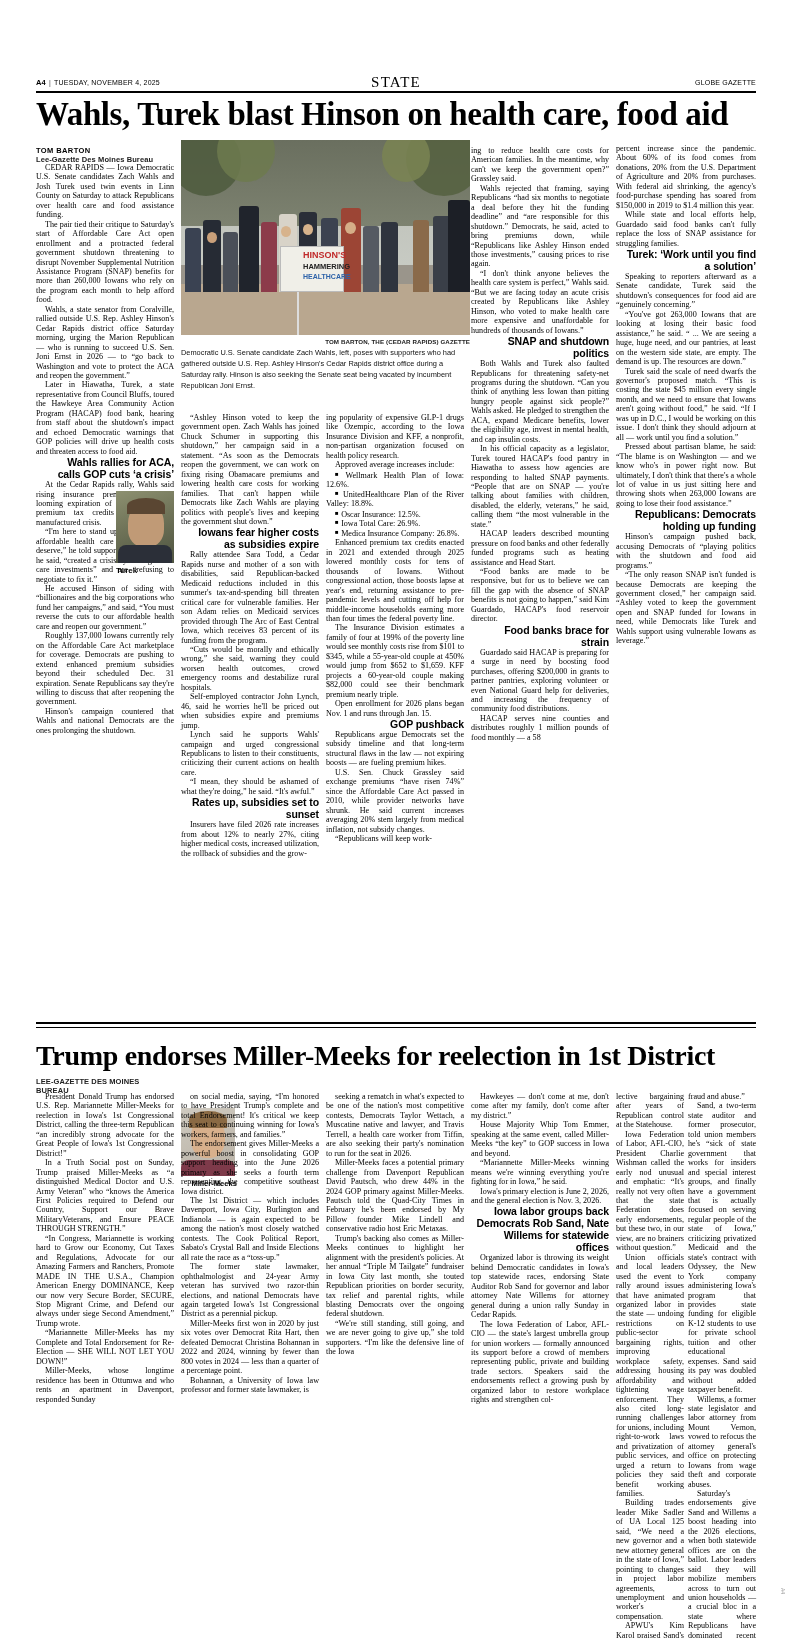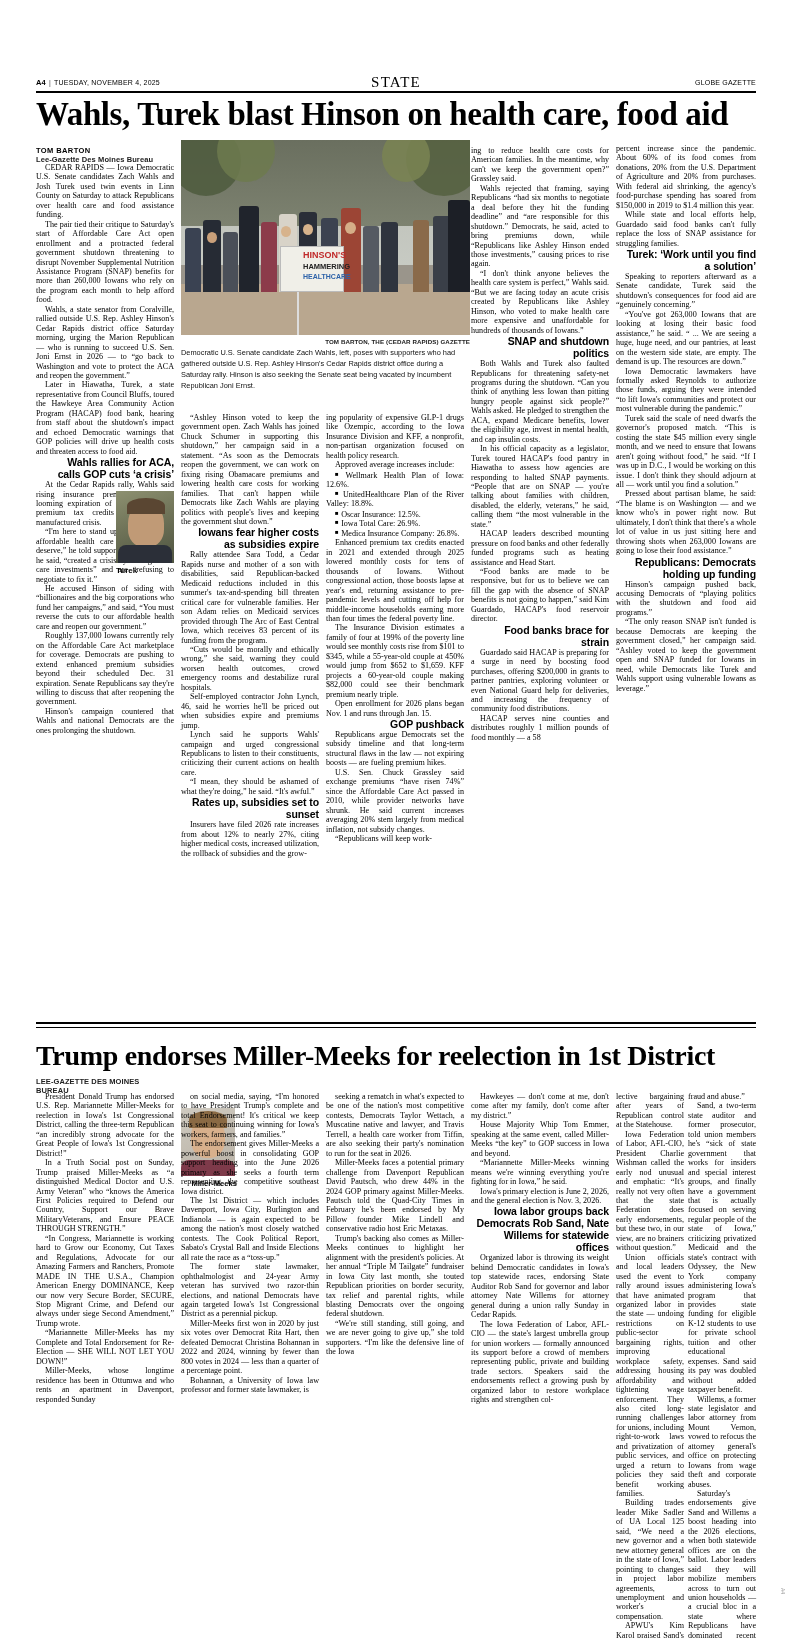--- a/index.html
+++ b/index.html
@@ -261,21 +261,20 @@
       <p>Guardado said HACAP is preparing for a surge in need by boosting food purchases, offering $200,000 in grants to partner pantries, exploring volunteer or even National Guard help for deliveries, and increasing the frequency of community food distributions.</p>
       <p>HACAP serves nine counties and distributes roughly 1 million pounds of food monthly — a 58</p>
     </div>
 
   <div class="col" id="a1c5" style="left:616px;top:144px;width:140px;">
       <p class="noind">percent increase since the pandemic. About 60% of its food comes from donations, 20% from the U.S. Department of Agriculture and 20% from purchases. With federal aid shrinking, the agency's food-purchase spending has soared from $150,000 in 2019 to $1.4 million this year.</p>
       <p>While state and local efforts help, Guardado said food banks can't fully replace the loss of SNAP assistance for struggling families.</p>
       <p class="subhead">Turek: ‘Work until you find a solution’</p>
       <p>Speaking to reporters afterward as a Senate candidate, Turek said the shutdown's consequences for food aid are “genuinely concerning.”</p>
       <p>“You've got 263,000 Iowans that are looking at losing their basic food assistance,” he said. “ ... We are seeing a huge, huge need, and our pantries, at least on the western side state, are empty. The demand is up. The resources are down.”</p>
-      <p>Iowa Democratic lawmakers have formally asked Reynolds to authorize those funds, arguing they were intended “to lift Iowa's communities and protect our most vulnerable during the pandemic.”</p>
       <p>Turek said the scale of need dwarfs the governor's proposed match. “This is costing the state $45 million every single month, and we need to ensure that Iowans aren't going without food,” he said. “If I was up in D.C., I would be working on this issue. I don't think they should adjourn at all — work until you find a solution.”</p>
       <p>Pressed about partisan blame, he said: “The blame is on Washington — and we know who's in power right now. But ultimately, I don't think that there's a whole lot of value in us just sitting here and throwing shots when 263,000 Iowans are going to lose their food assistance.”</p>
       <p class="subhead">Republicans: Democrats holding up funding</p>
       <p>Hinson's campaign pushed back, accusing Democrats of “playing politics with the shutdown and food aid programs.”</p>
       <p>“The only reason SNAP isn't funded is because Democrats are keeping the government closed,” her campaign said. “Ashley voted to keep the government open and SNAP funded for Iowans in need, while Democrats like Turek and Wahls support using vulnerable Iowans as leverage.”</p>
     </div>
 
   <div class="rule-thick" style="top:1022px;height:2.4px;"></div>
   <div class="rule-thick" style="top:1027px;height:0.9px;"></div>
 

